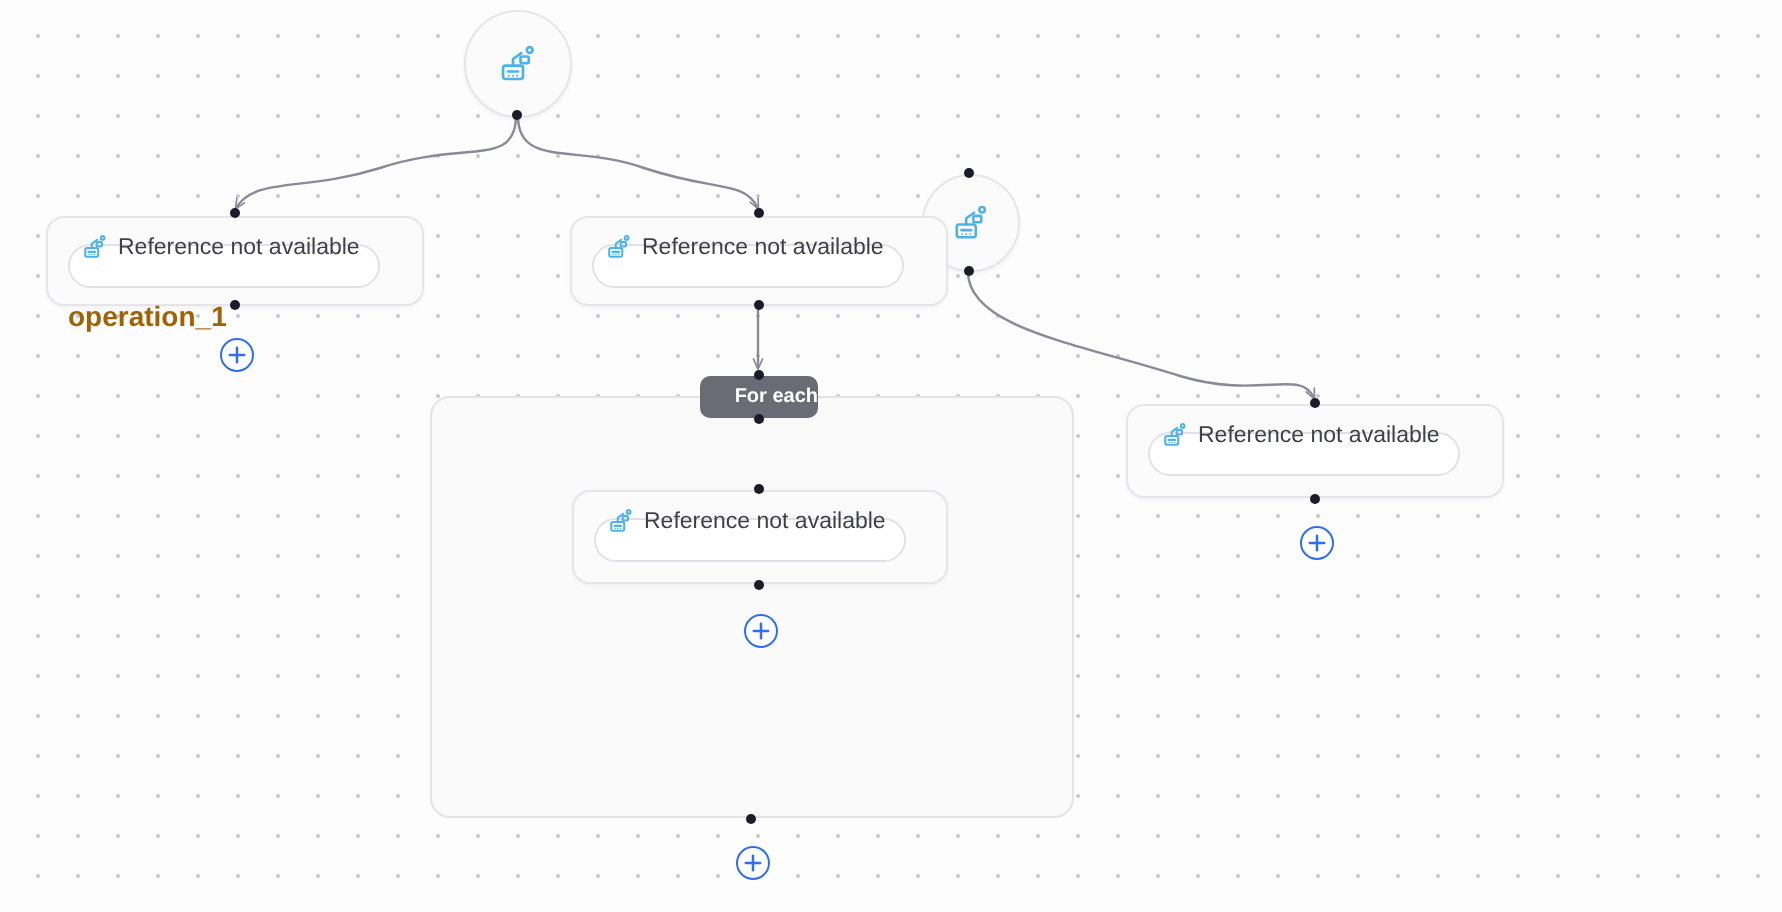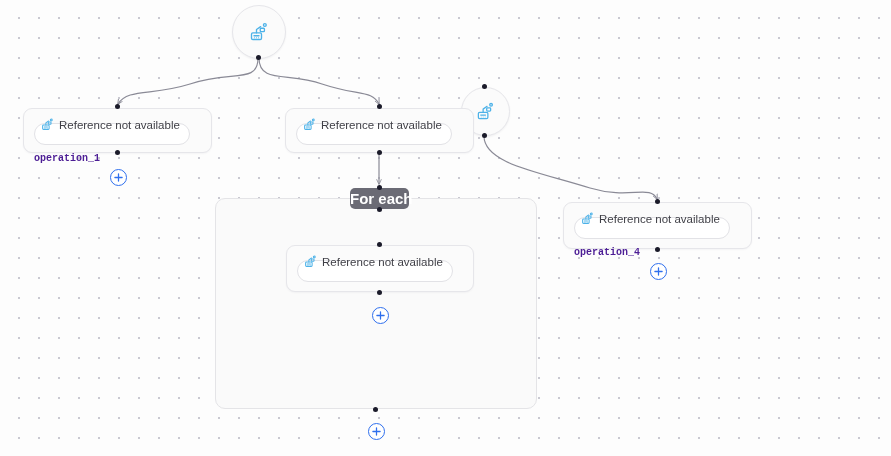--- a/index.html
+++ b/index.html
@@ -73,35 +73,34 @@
     box-sizing: border-box;
   }
   .op-badge-text {
     font-size: 11.5px;
     color: #3f3f46;
     line-height: 16px;
     white-space: nowrap;
   }
   .op-title {
     margin-top: 6px;
-    font-size: 10px;
+    font-size: 14px;
     font-weight: bold;
-    color: #4c1d95;
+    color: #a16207;
     line-height: 16px;
     white-space: nowrap;
-    font-family: Liberation Mono, monospace;
   }
 
   
   .loop-pill {
     position: absolute;
     background: #6b6b75;
     color: #ffffff;
     border-radius: 5px;
-    font-size: 15px;
+    font-size: 10px;
     font-weight: bold;
     line-height: 21px;
     text-align: right;
     box-sizing: border-box;
     white-space: nowrap;
   }
 
   
   .port {
     position: absolute;
@@ -230,21 +229,20 @@
           <circle cx="6.5" cy="19" r="0.7" fill="#4db2e8" stroke="none"></circle>
           <circle cx="9" cy="19" r="0.7" fill="#4db2e8" stroke="none"></circle>
           <circle cx="11.5" cy="19" r="0.7" fill="#4db2e8" stroke="none"></circle>
           <path d="M9 13 L9 9 L14 5.5"></path>
           <rect x="13.5" y="7.5" width="5" height="4" rx="1"></rect>
           <circle cx="19" cy="3.6" r="1.7"></circle>
         </svg>
       </span>
       <span class="op-badge-text">Reference not available</span>
     </div>
-    <div class="op-title">operation_4</div>
   </div>
 
   <div class="op-card" style="left:286px; top:245px; width:188px; height:47px;">
     <div class="op-badge">
       <span>
         <svg class="icon-svg" width="13" height="13" viewBox="0 0 24 24" fill="none" stroke="#4db2e8" stroke-width="1.9" stroke-linecap="round" stroke-linejoin="round">
           <rect x="3" y="13" width="12" height="8" rx="1.6"></rect>
           <line x1="6" y1="16.5" x2="12" y2="16.5"></line>
           <circle cx="6.5" cy="19" r="0.7" fill="#4db2e8" stroke="none"></circle>
           <circle cx="9" cy="19" r="0.7" fill="#4db2e8" stroke="none"></circle>

